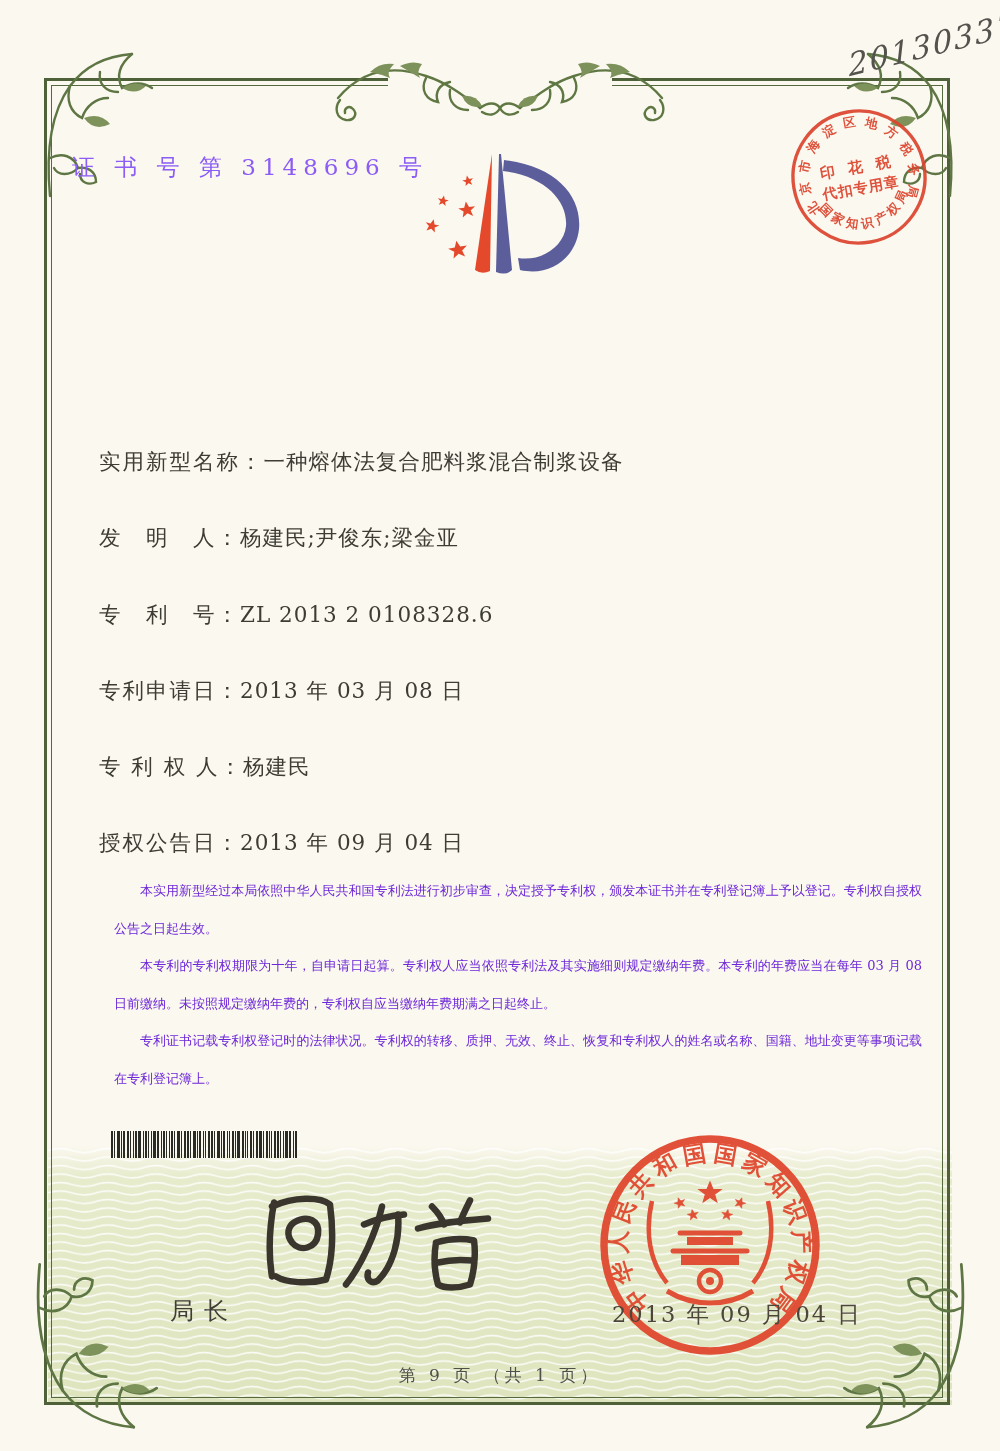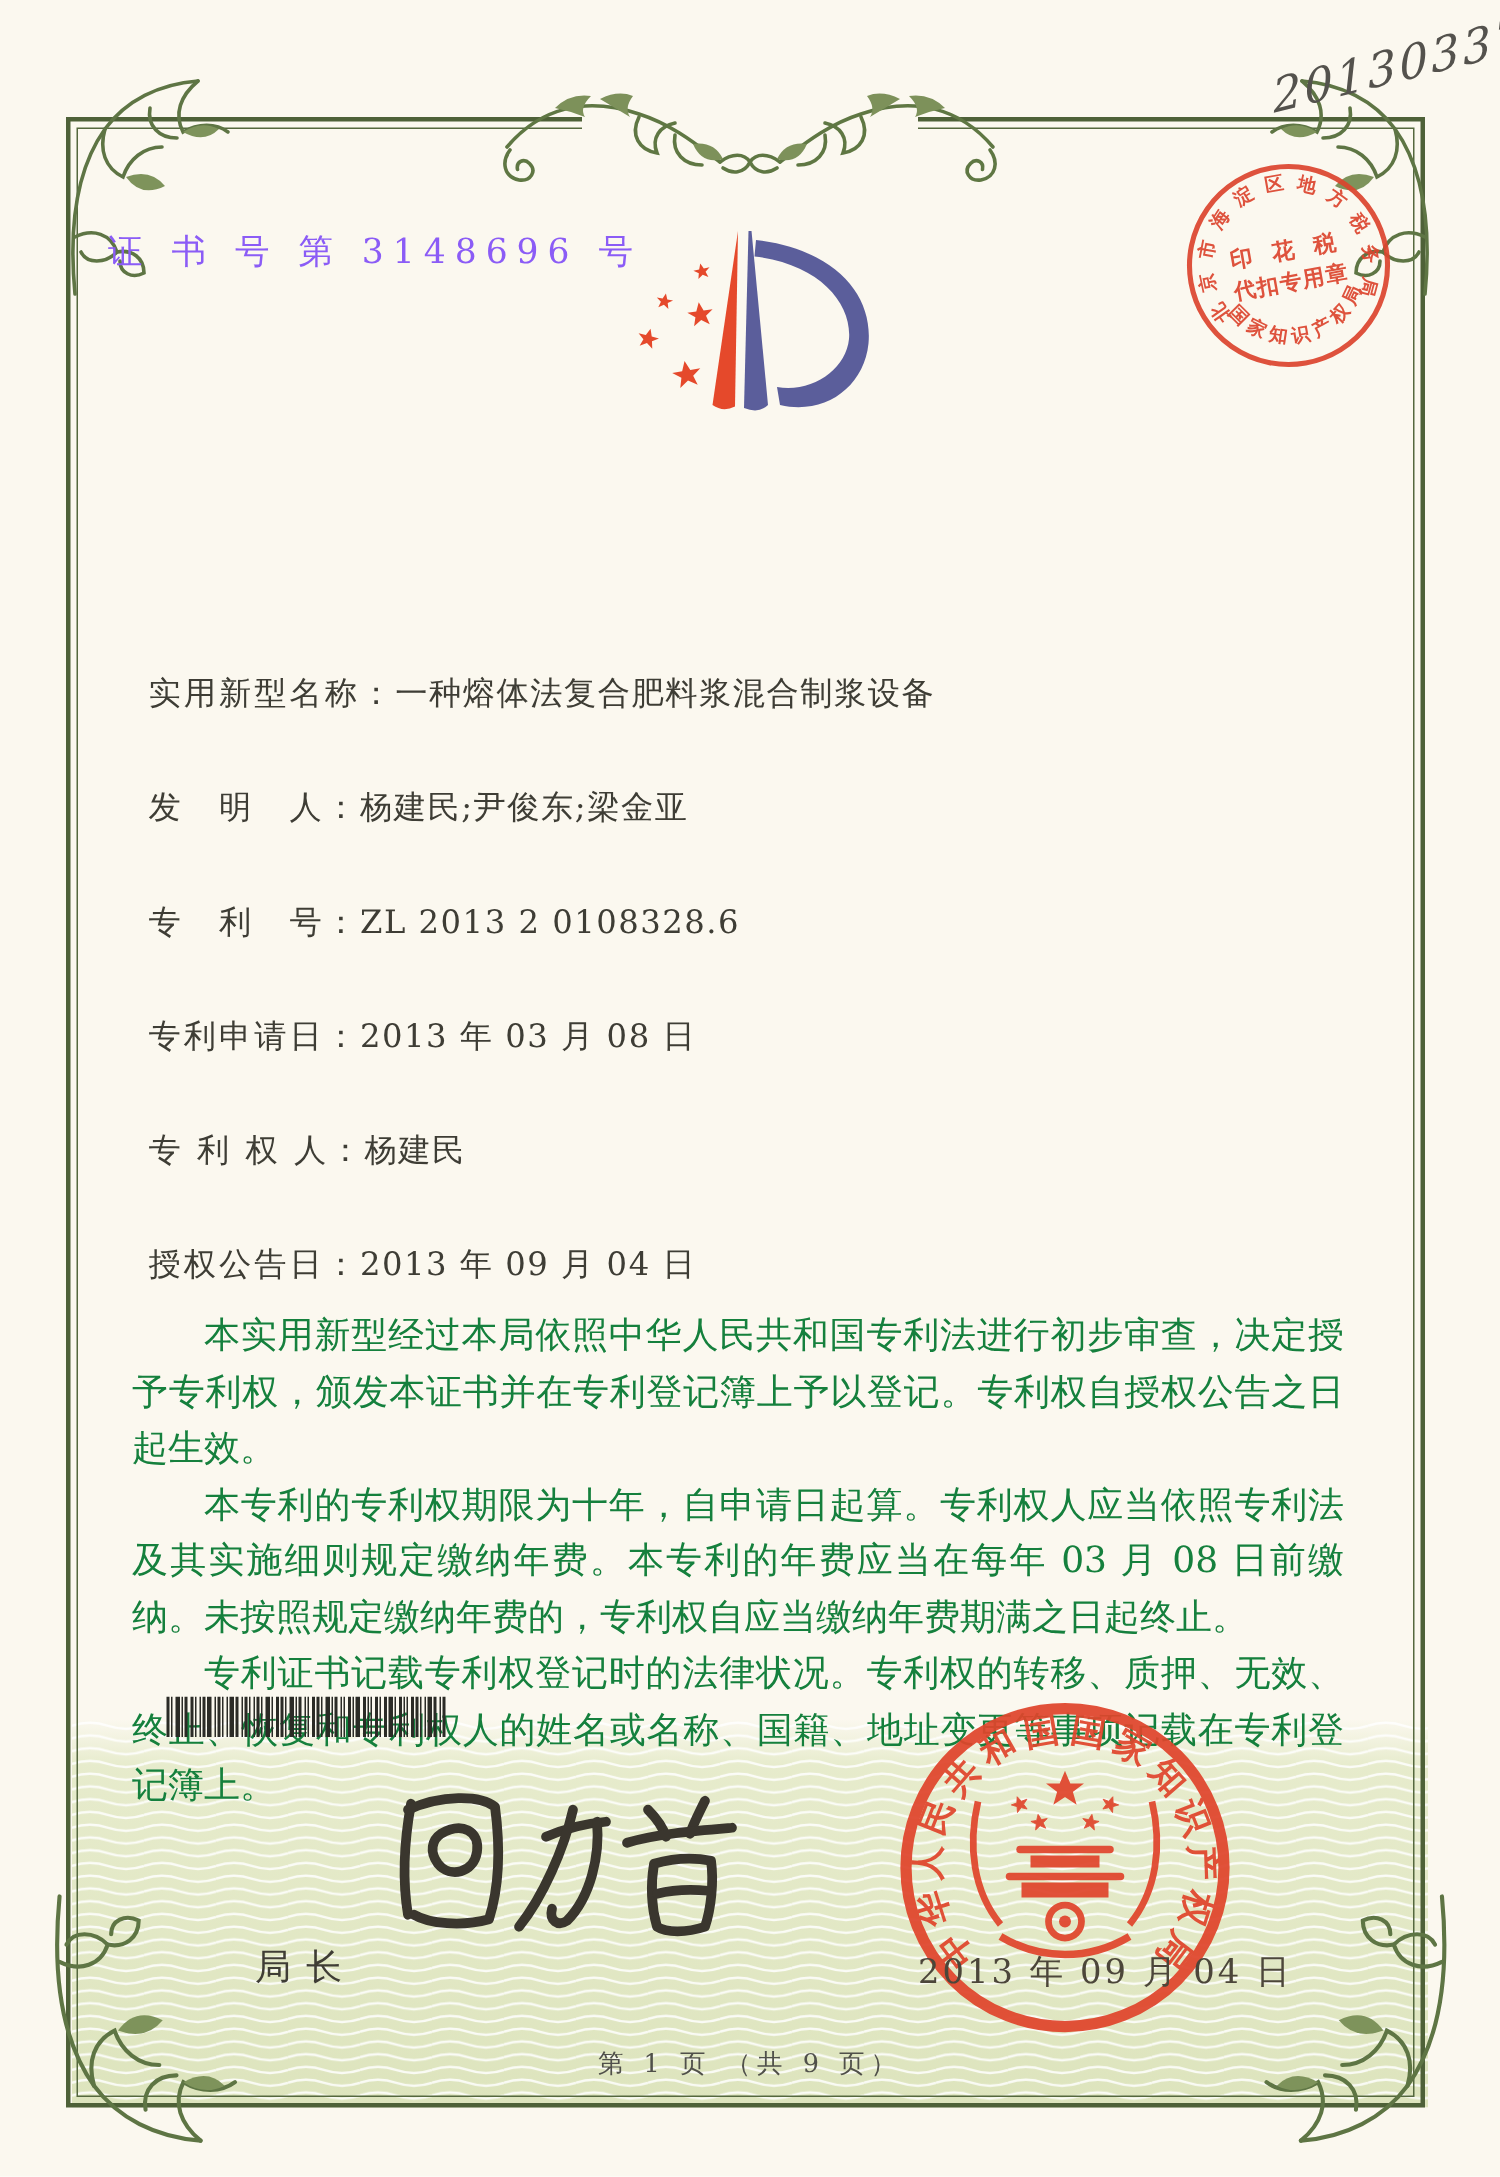--- a/index.html
+++ b/index.html
@@ -35,22 +35,22 @@
     position:absolute; left:0; top:300px; width:100%; z-index:4;
     text-align:center; font-size:52px; font-weight:700; letter-spacing:15px;
     color:#3e3d35;
   }
   
   .field{position:absolute; left:99px; width:820px; z-index:4; font-size:21.5px;
     white-space:nowrap; color:#3e3d35;}
   .flabel{letter-spacing:2px;margin-top:36px;}
   .fvalue{letter-spacing:1px;}
   
-  .bodytext{position:absolute; left:88px; top:872px; width:808px; z-index:4;
-    font-size:24px; line-height:37.5px; color:#15803d; text-align:justify;}
+  .bodytext{position:absolute; left:114px; top:872px; width:808px; z-index:4;
+    font-size:13px; line-height:37.5px; color:#6d28d9; text-align:justify;}
   .bodytext p{margin:0; text-indent:2em;}
   
   .barcode{position:absolute; left:110px; top:1131px; z-index:4;}
   .sigtitle{position:absolute; left:170px; top:1295px; z-index:4;
     font-size:24px; letter-spacing:10px; color:#3f3d35;}
   .signature{position:absolute; left:246px; top:1183px; z-index:5;}
   .sr{position:absolute; width:1px; height:1px; overflow:hidden; clip:rect(0 0 0 0);}
   .seal{position:absolute; left:596px; top:1131px; z-index:5; opacity:.93;}
   .sealdate{position:absolute; left:612px; top:1299px; z-index:6;
     font-size:22.5px; letter-spacing:2px; color:#4c463a;}
@@ -311,15 +311,15 @@
       <rect x="85" y="124" width="58" height="10" stroke="none"></rect>
       <circle cx="114" cy="150" r="11" fill="none" stroke-width="4.5"></circle>
       <circle cx="114" cy="150" r="4" stroke="none"></circle>
       <path d="M56,70 C49,100 53,130 71,152" fill="none" stroke-width="4.5"></path>
       <path d="M172,70 C179,100 175,130 157,152" fill="none" stroke-width="4.5"></path>
       <path d="M71,160 C86,169 100,172 114,172 C128,172 142,169 157,160" fill="none" stroke-width="5"></path>
     </g>
   </svg>
   <div class="sealdate">2013 年 09 月 04 日</div>
 
-  <div class="footer">第 1 页 （共 9 页）</div>
+  <div class="footer">第 9 页 （共 1 页）</div>
 
 </div>
 
 </body></html>

